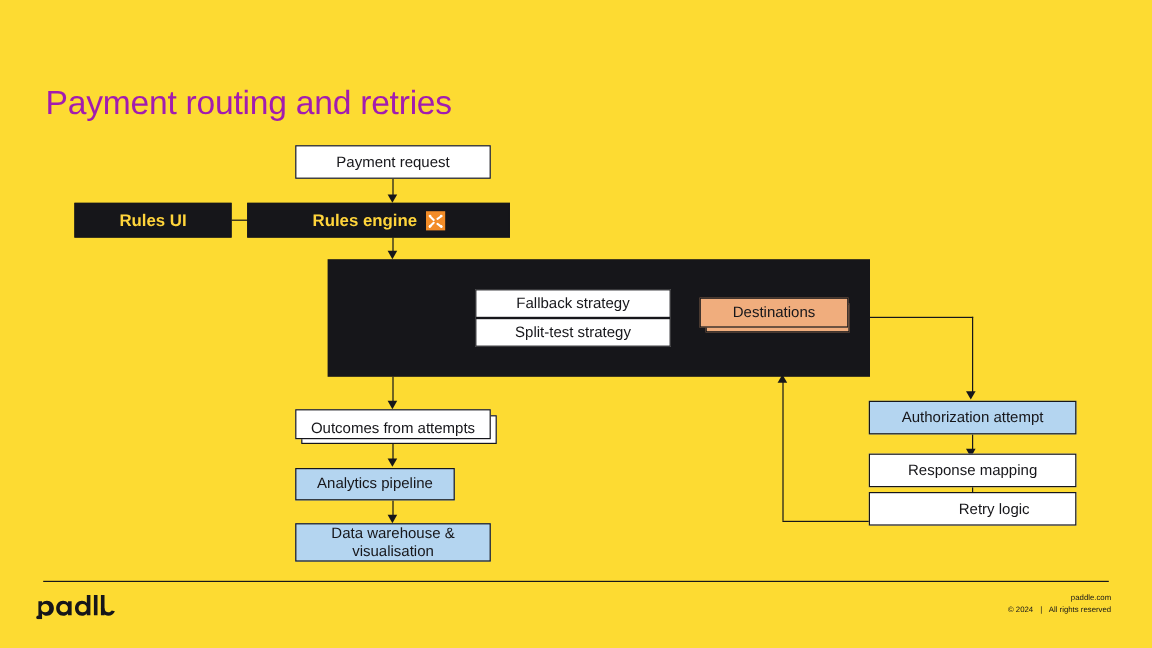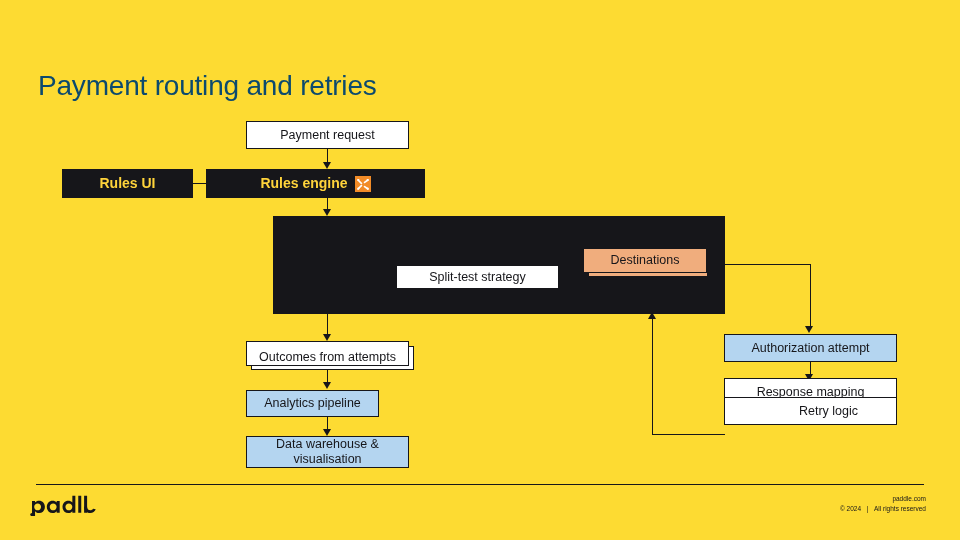--- a/index.html
+++ b/index.html
@@ -24,21 +24,21 @@
   }
 
   
   #slide-title {
     position: absolute;
     left: 38px;
     top: 70px;
     font-size: 28px;
     font-weight: 400;
     letter-spacing: -0.2px;
-    color: #0c4a6e;
+    color: #a21caf;
     white-space: nowrap;
   }
 
   
   .node {
     position: absolute;
     box-sizing: border-box;
     border: 1.4px solid #16161a;
     display: flex;
     align-items: center;
@@ -202,20 +202,23 @@
         <circle cx="1.4" cy="2" r="1.1" fill="#FFFFFF"></circle>
         <circle cx="1.4" cy="10.6" r="1.1" fill="#FFFFFF"></circle>
       </svg>
     </span>
   </div>
 
   <div class="line v" style="left:327px; top:198px; height:14px;"></div>
   <div class="arrow down" style="left:322.5px; top:209px;"></div>
 
 
+  <div class="strategy-box" style="left:396px; top:241px; width:163px; height:24px;">
+    <span>Fallback strategy</span>
+  </div>
   <div class="strategy-box" style="left:396px; top:264.6px; width:163px; height:24px;text-align:right;">
     <span>Split-test strategy</span>
   </div>
 
   <div class="shadow-card peach" style="left:588px; top:253px; width:120px; height:24px;"></div>
   <div class="node peach" style="left:583px; top:248px; width:124px; height:25px;">
     <span>Destinations</span>
   </div>
 
   <div class="line v" style="left:327px; top:314px; height:23px;"></div>
@@ -251,21 +254,21 @@
   <div class="line v" style="left:809.6px; top:362px; height:15px;"></div>
   <div class="arrow down" style="left:805.1px; top:374px;"></div>
 
   <div class="node white" style="left:724px; top:378px; width:173px; height:28px;">
     <span>Response mapping</span>
   </div>
 
   <div class="line v" style="left:809.6px; top:406px; height:15px;"></div>
   <div class="arrow down" style="left:805.1px; top:417px;"></div>
 
-  <div class="node white" style="left:724px; top:397px; width:173px; height:28px;padding-left:36px;">
+  <div class="node white" style="left:724px; top:410px; width:173px; height:28px;padding-left:36px;">
     <span>Retry logic</span>
   </div>
 
   <div class="line h" style="left:652px; top:434px; width:73px;"></div>
   <div class="line v" style="left:652px; top:318px; height:116px;"></div>
   <div class="arrow up" style="left:647.5px; top:312px;"></div>
 
   <div id="footer-rule"></div>
 
   <div id="footer-logo">

